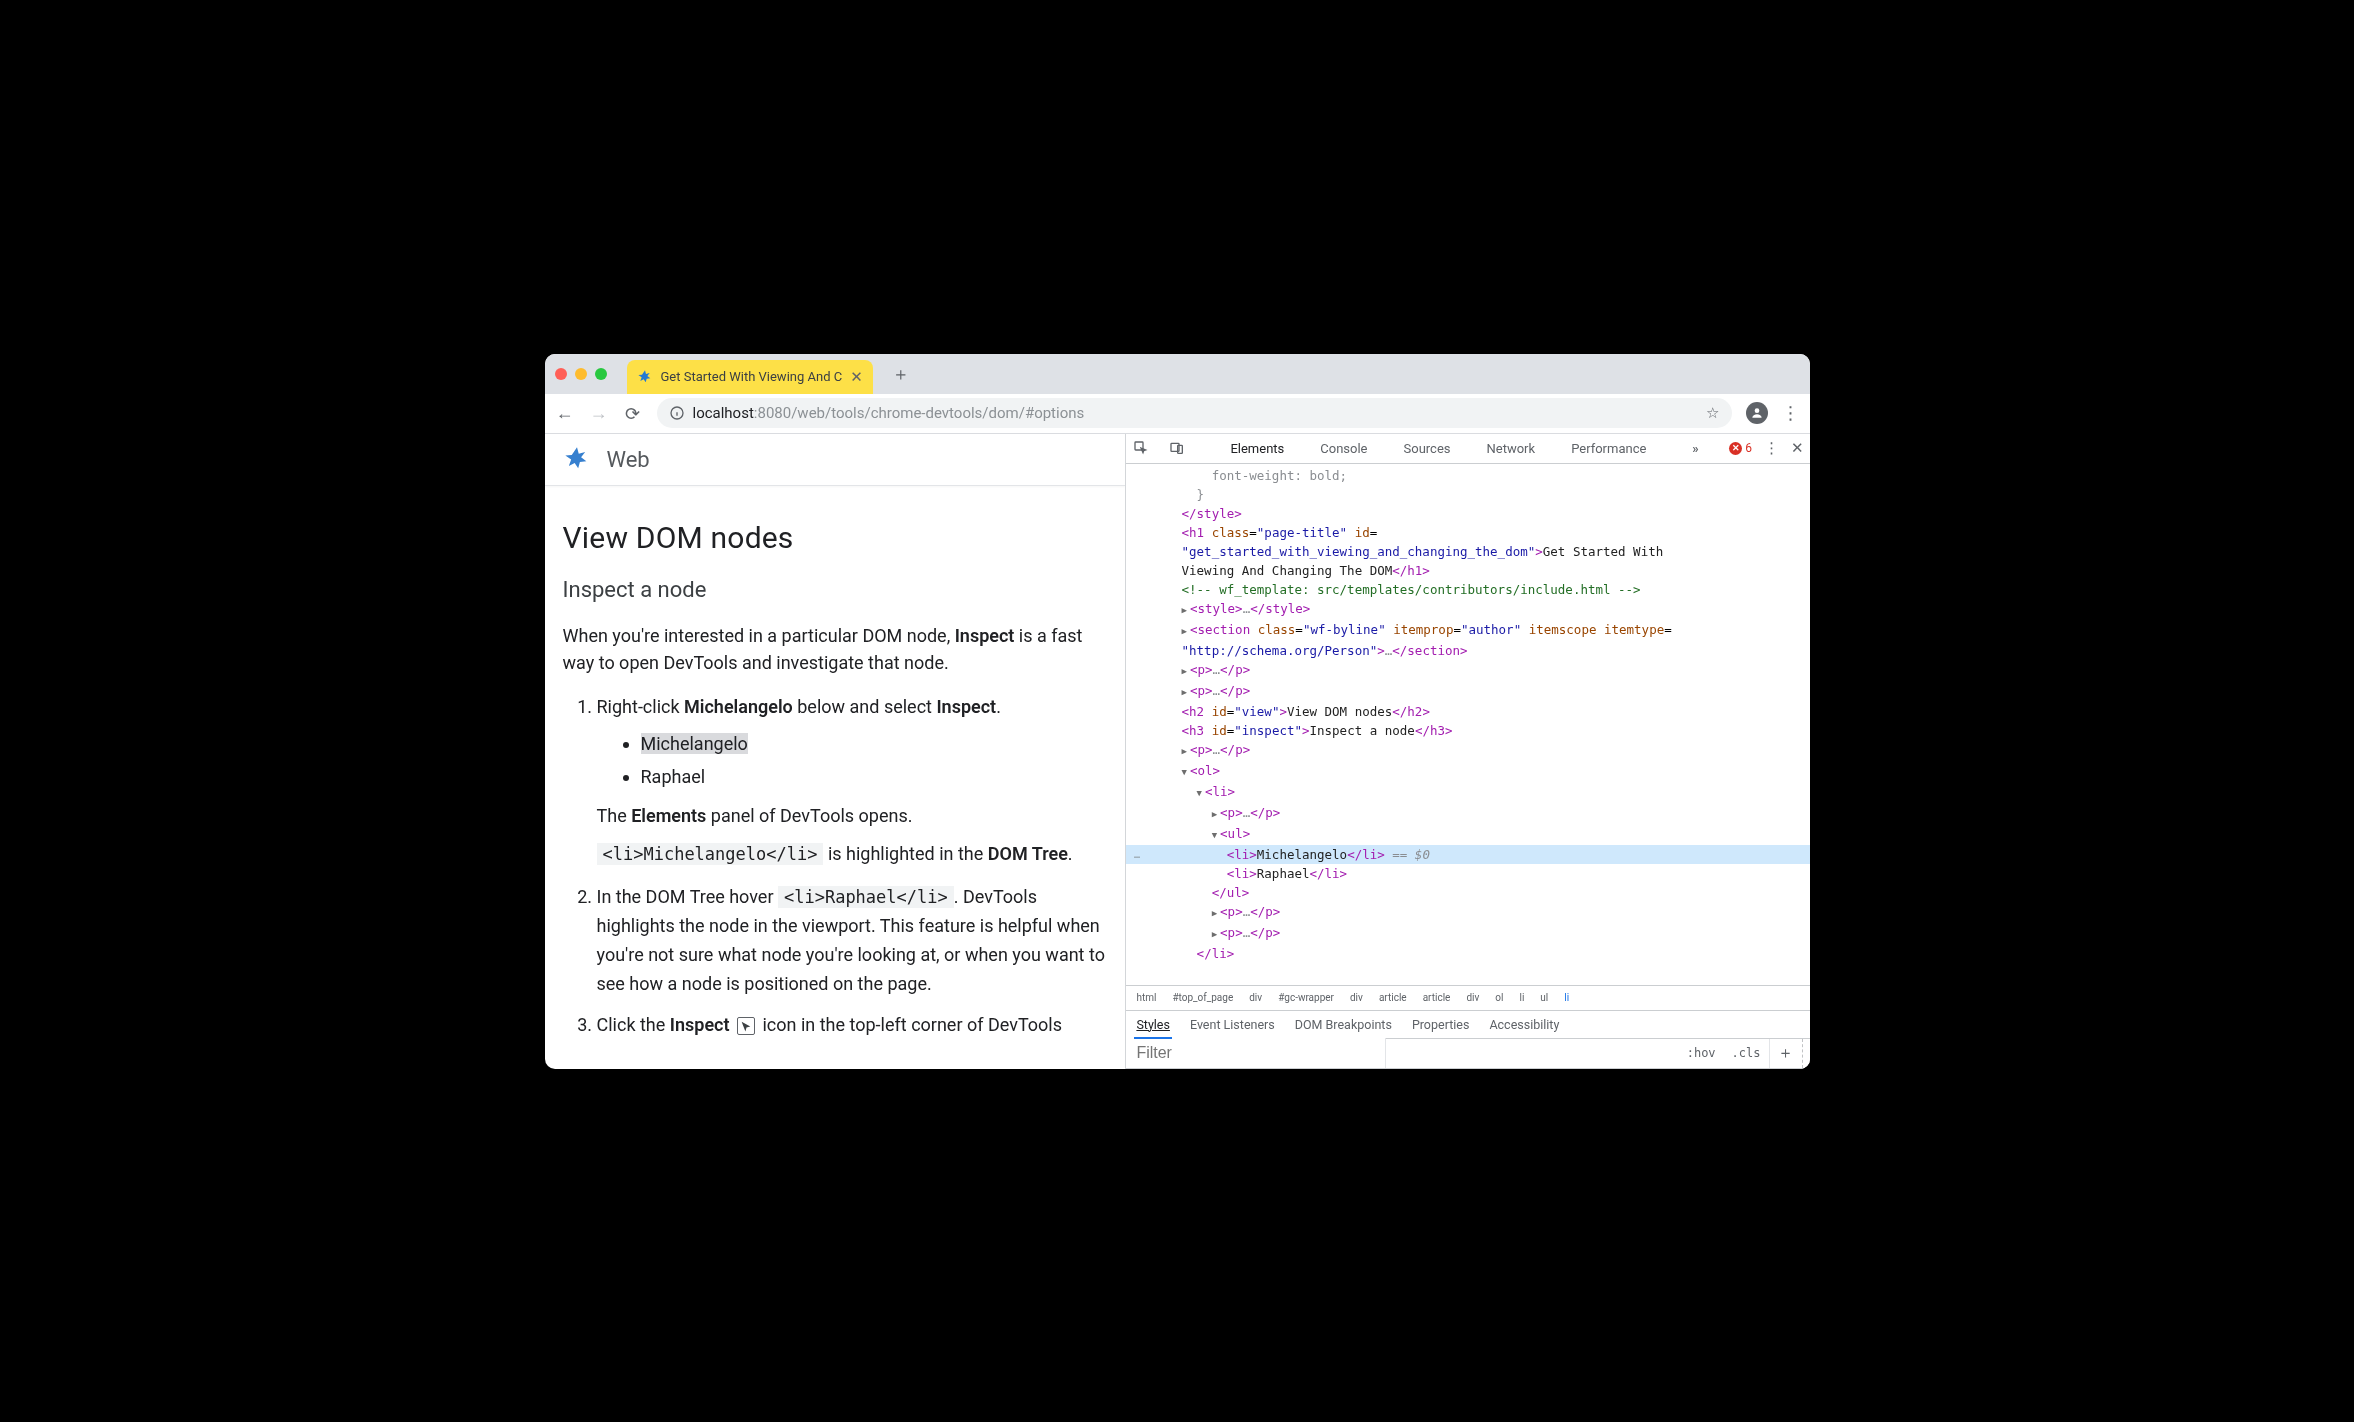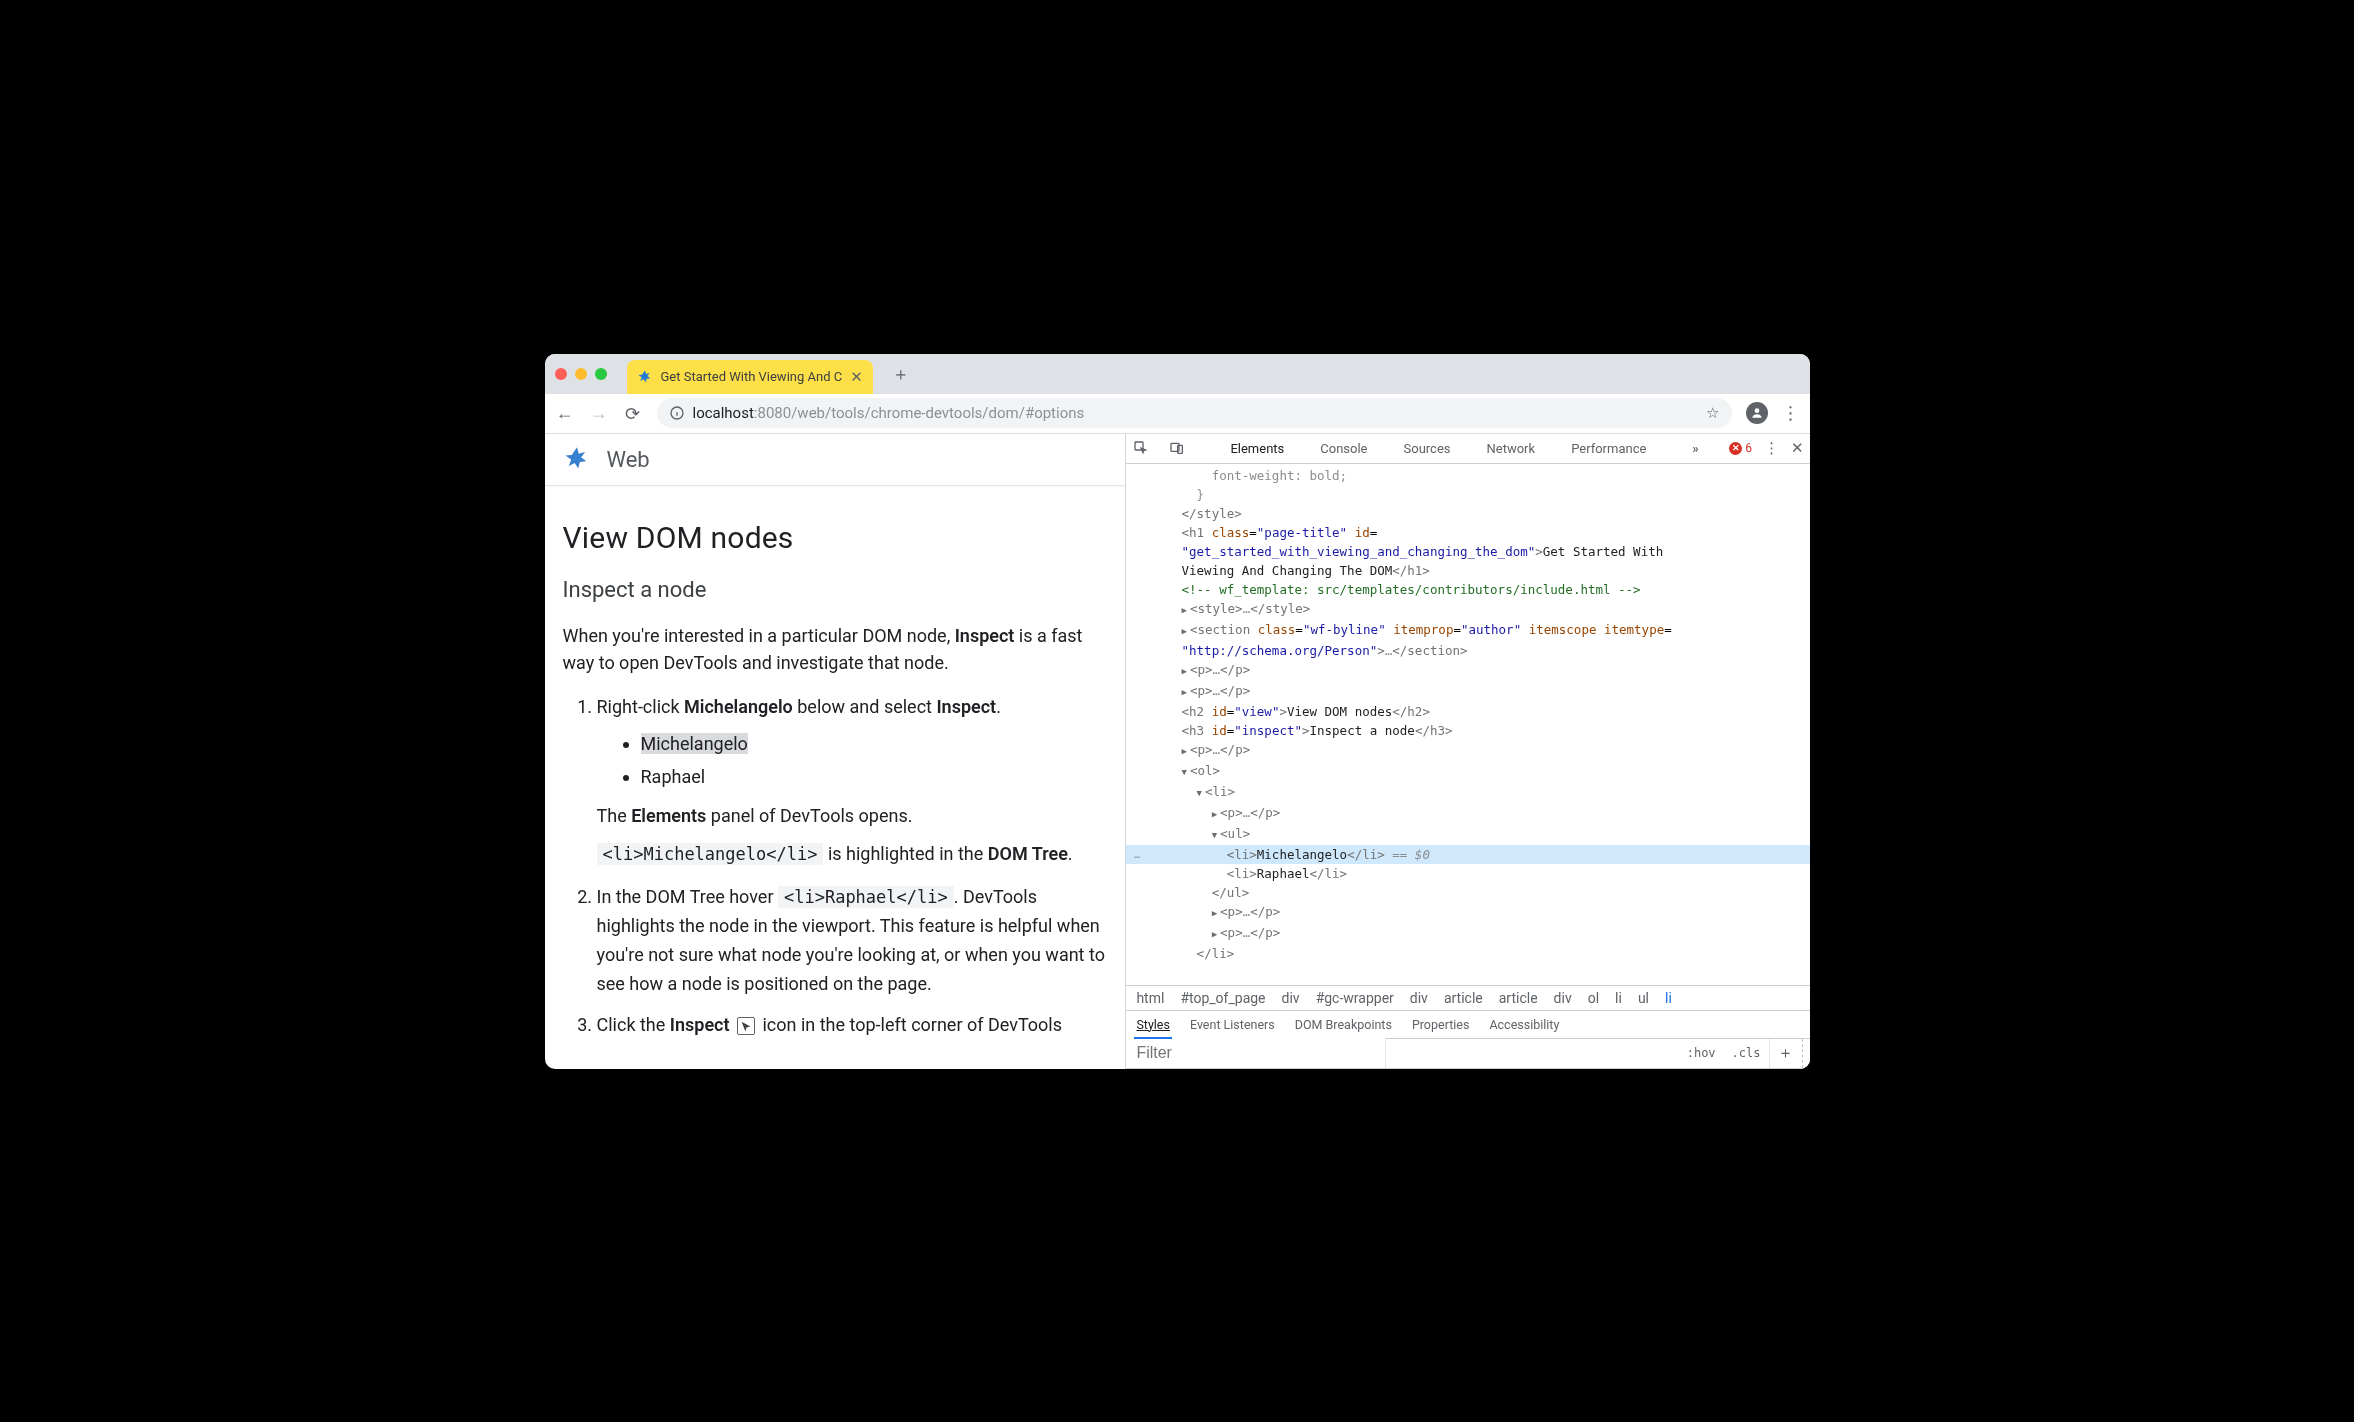--- a/index.html
+++ b/index.html
@@ -151,35 +151,35 @@
     overflow:hidden;
     padding-top:2px;
     position:relative;
   }
   .dom .row { white-space:pre; padding-left:10px; }
   .dom .caret::before { content:"▶"; color:#6e6e6e; font-size:9px; margin-right:3px; display:inline-block; }
   .dom .caret.open::before { content:"▼"; }
   .dom .sel { background:#cfe8fc; position:relative; }
   .dom .selslug { position:absolute; left:0; top:0; bottom:0; width:20px; display:flex; align-items:center; justify-content:center; color:#8b9499; font-size:10px; letter-spacing:1px; padding-left:2px; }
   
-  .k-tag   { color:#737373; }   
+  .k-tag   { color:#a21caf; }   
   .k-attr  { color:#994500; }   
   .k-str   { color:#1a1aa6; }   
   .k-text  { color:#222; }
   .k-cmt   { color:#236e25; }
   .k-dim   { color:#8a8d91; }
   .k-eqs   { color:#8a8d91; font-style:italic; }
   
   .crumbs {
     height:26px;
     border-top:1px solid #cbced1;
     border-bottom:1px solid #cbced1;
     display:flex; align-items:center; gap:16px;
     padding:0 10px;
-    font-size:14px;
+    font-size:10px;
     color:#5f6368;
     overflow:hidden;
   }
   .crumbs span.cur { color:#1a73e8; }
   
   .subtabs {
     height:28px;
     display:flex; align-items:center; gap:20px;
     padding:0 10px;
     border-bottom:1px solid #cbced1;

